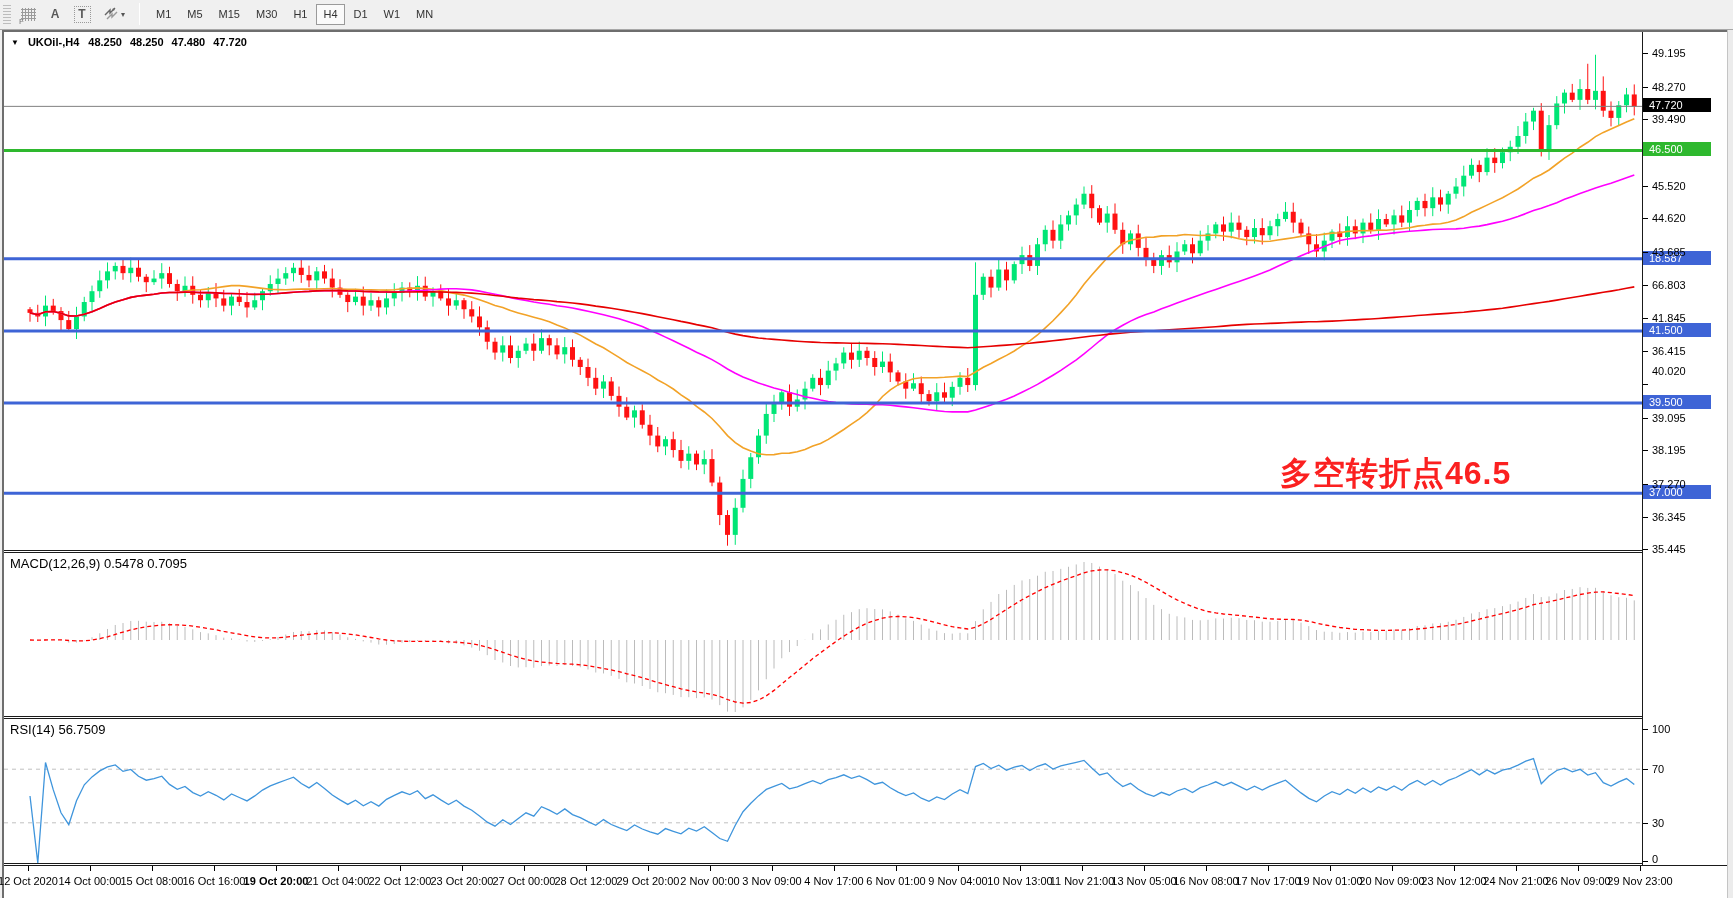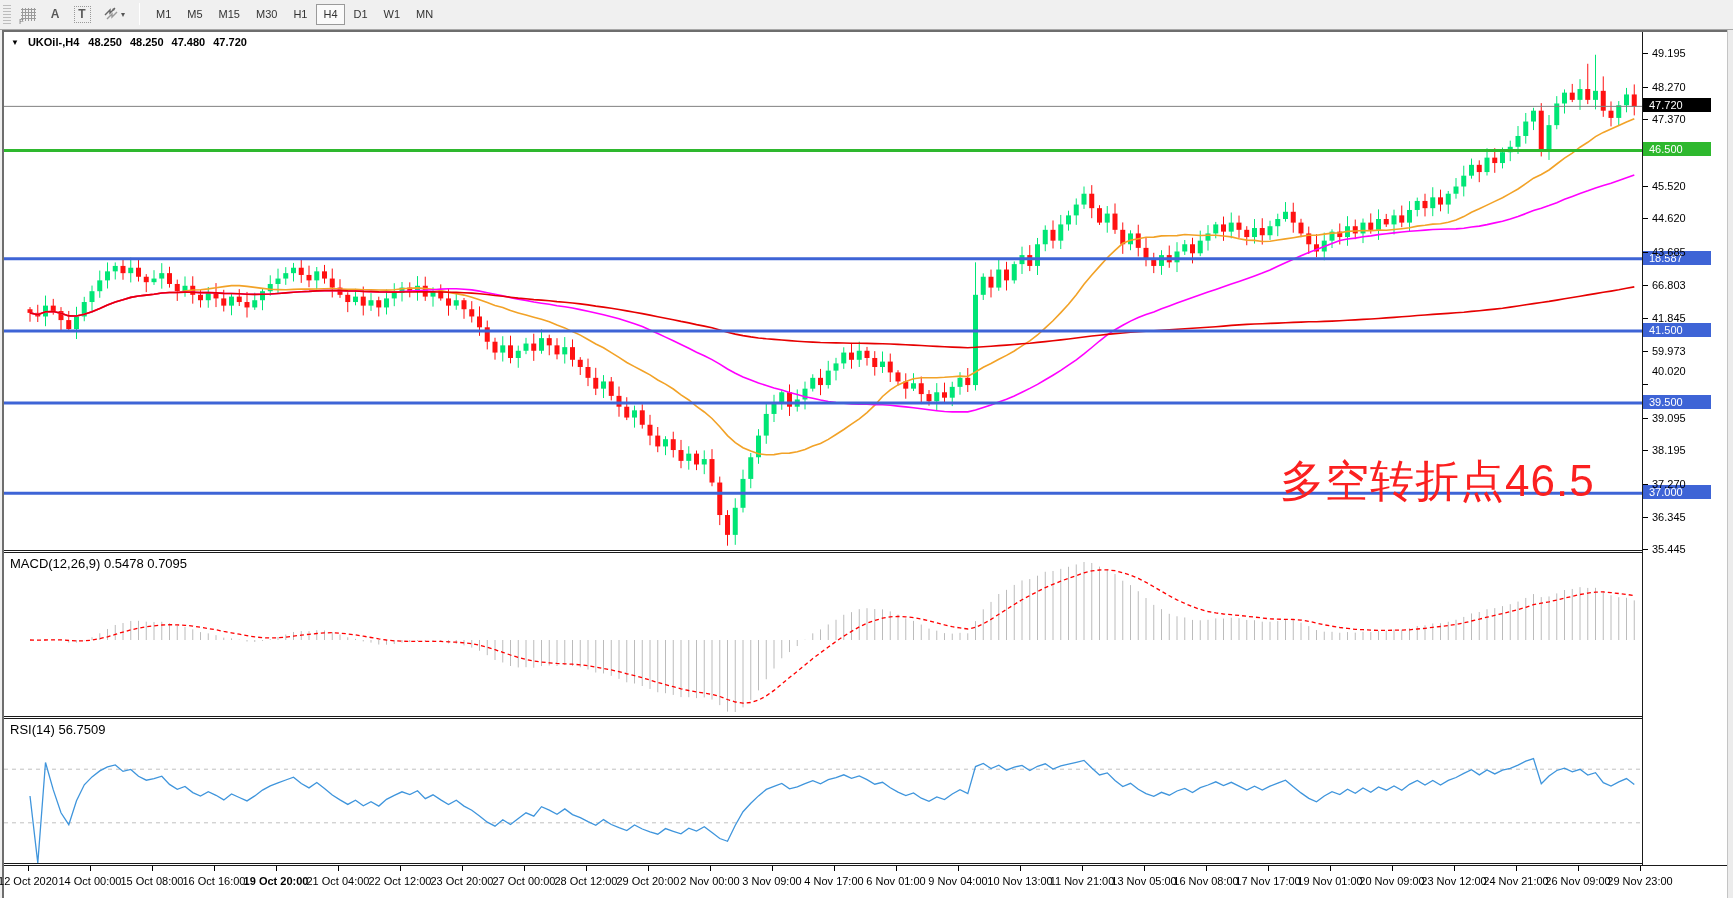--- a/index.html
+++ b/index.html
@@ -55,21 +55,21 @@
 
   #time-axis { position:absolute; left:0; top:833px; width:1725px; height:35px;
                border-top:1px solid #1a1a1a; background:#fff; }
   .date-lbl { position:absolute; top:9px; font-size:11px; color:#000; white-space:nowrap;
               transform:translateX(-50%); }
   .date-tick { position:absolute; top:0; width:1px; height:5px; background:#000; }
 
   #chart-header { position:absolute; left:7px; top:4px; font-size:11px; color:#000;
                   font-weight:bold; display:flex; gap:9px; align-items:center; }
   .pane-label { position:absolute; left:6px; top:3px; font-size:13px; color:#000; }
-  #annotation { position:absolute; left:1276px; top:420px; font-size:44px; font-weight:400;
+  #annotation { position:absolute; left:1276px; top:420px; font-size:32px; font-weight:700;
                 white-space:nowrap; letter-spacing:1px; }
   svg { position:absolute; left:0; top:0; }
 </style>
 </head>
 <body>
 
 <div id="toolbar">
   <div id="toolbar-inner">
     <div class="grip"></div>
     <div class="tb-icon">
@@ -786,45 +786,55 @@
         <div class="axis-badge" style="top: 110.408px; background: rgb(46, 184, 46);">46.500</div>
         <div class="axis-badge" style="top: 218.708px; background: rgb(62, 100, 214);">18.587</div>
         <div class="axis-badge" style="top: 290.908px; background: rgb(62, 100, 214);">41.500</div>
         <div class="axis-badge" style="top: 363.108px; background: rgb(62, 100, 214);">39.500</div>
         <div class="axis-badge" style="top: 453.358px; background: rgb(62, 100, 214);">37.000</div>
         <div class="axis-tick" style="top: 21.1185px;"></div>
         <div class="axis-lbl" style="top: 15.1185px;">49.195</div>
         <div class="axis-tick" style="top: 54.511px;"></div>
         <div class="axis-lbl" style="top: 48.511px;">48.270</div>
         <div class="axis-tick" style="top: 87.001px;"></div>
-        <div class="axis-lbl" style="top: 81.001px;">47.370</div>
+        <div class="axis-lbl" style="top: 81.001px;">39.490</div>
         <div class="axis-tick" style="top: 153.786px;"></div>
         <div class="axis-lbl" style="top: 147.786px;">45.520</div>
         <div class="axis-tick" style="top: 186.276px;"></div>
         <div class="axis-lbl" style="top: 180.276px;">44.620</div>
         <div class="axis-tick" style="top: 220.029px;"></div>
         <div class="axis-lbl" style="top: 214.029px;">43.685</div>
         <div class="axis-tick" style="top: 253.061px;"></div>
         <div class="axis-lbl" style="top: 247.061px;">66.803</div>
         <div class="axis-tick" style="top: 286.454px;"></div>
         <div class="axis-lbl" style="top: 280.454px;">41.845</div>
         <div class="axis-tick" style="top: 318.943px;"></div>
-        <div class="axis-lbl" style="top: 312.943px;">59.973</div>
+        <div class="axis-lbl" style="top: 312.943px;">36.415</div>
         <div class="axis-tick" style="top: 352.336px;"></div>
         <div class="axis-lbl" style="top: 333px;">40.020</div>
         <div class="axis-tick" style="top: 385.728px;"></div>
         <div class="axis-lbl" style="top: 379.728px;">39.095</div>
         <div class="axis-tick" style="top: 418.219px;"></div>
         <div class="axis-lbl" style="top: 412.219px;">38.195</div>
         <div class="axis-tick" style="top: 451.611px;"></div>
         <div class="axis-lbl" style="top: 445.611px;">37.270</div>
         <div class="axis-tick" style="top: 485.003px;"></div>
         <div class="axis-lbl" style="top: 479.003px;">36.345</div>
         <div class="axis-tick" style="top: 517.494px;"></div>
         <div class="axis-lbl" style="top: 511.493px; text-align: right;">35.445</div>
+      </div>
+    <div id="axis-rsi" class="axis-zone">
+        <div class="axis-tick" style="top: 10px;"></div>
+        <div class="axis-lbl" style="top: 4px;">100</div>
+        <div class="axis-tick" style="top: 50.2px;"></div>
+        <div class="axis-lbl" style="top: 44.2px;">70</div>
+        <div class="axis-tick" style="top: 103.8px;"></div>
+        <div class="axis-lbl" style="top: 97.8px;">30</div>
+        <div class="axis-tick" style="top: 142px;"></div>
+        <div class="axis-lbl" style="top: 134px;">0</div>
       </div>
   </div>
 
   <div id="time-axis">
       <div class="date-tick" style="left: 24px;"></div>
       <div class="date-lbl" style="left: 24px;">12 Oct 2020</div>
       <div class="date-tick" style="left: 86px;"></div>
       <div class="date-lbl" style="left: 86px;">14 Oct 00:00</div>
       <div class="date-tick" style="left: 148px;"></div>
       <div class="date-lbl" style="left: 148px;">15 Oct 08:00</div>

